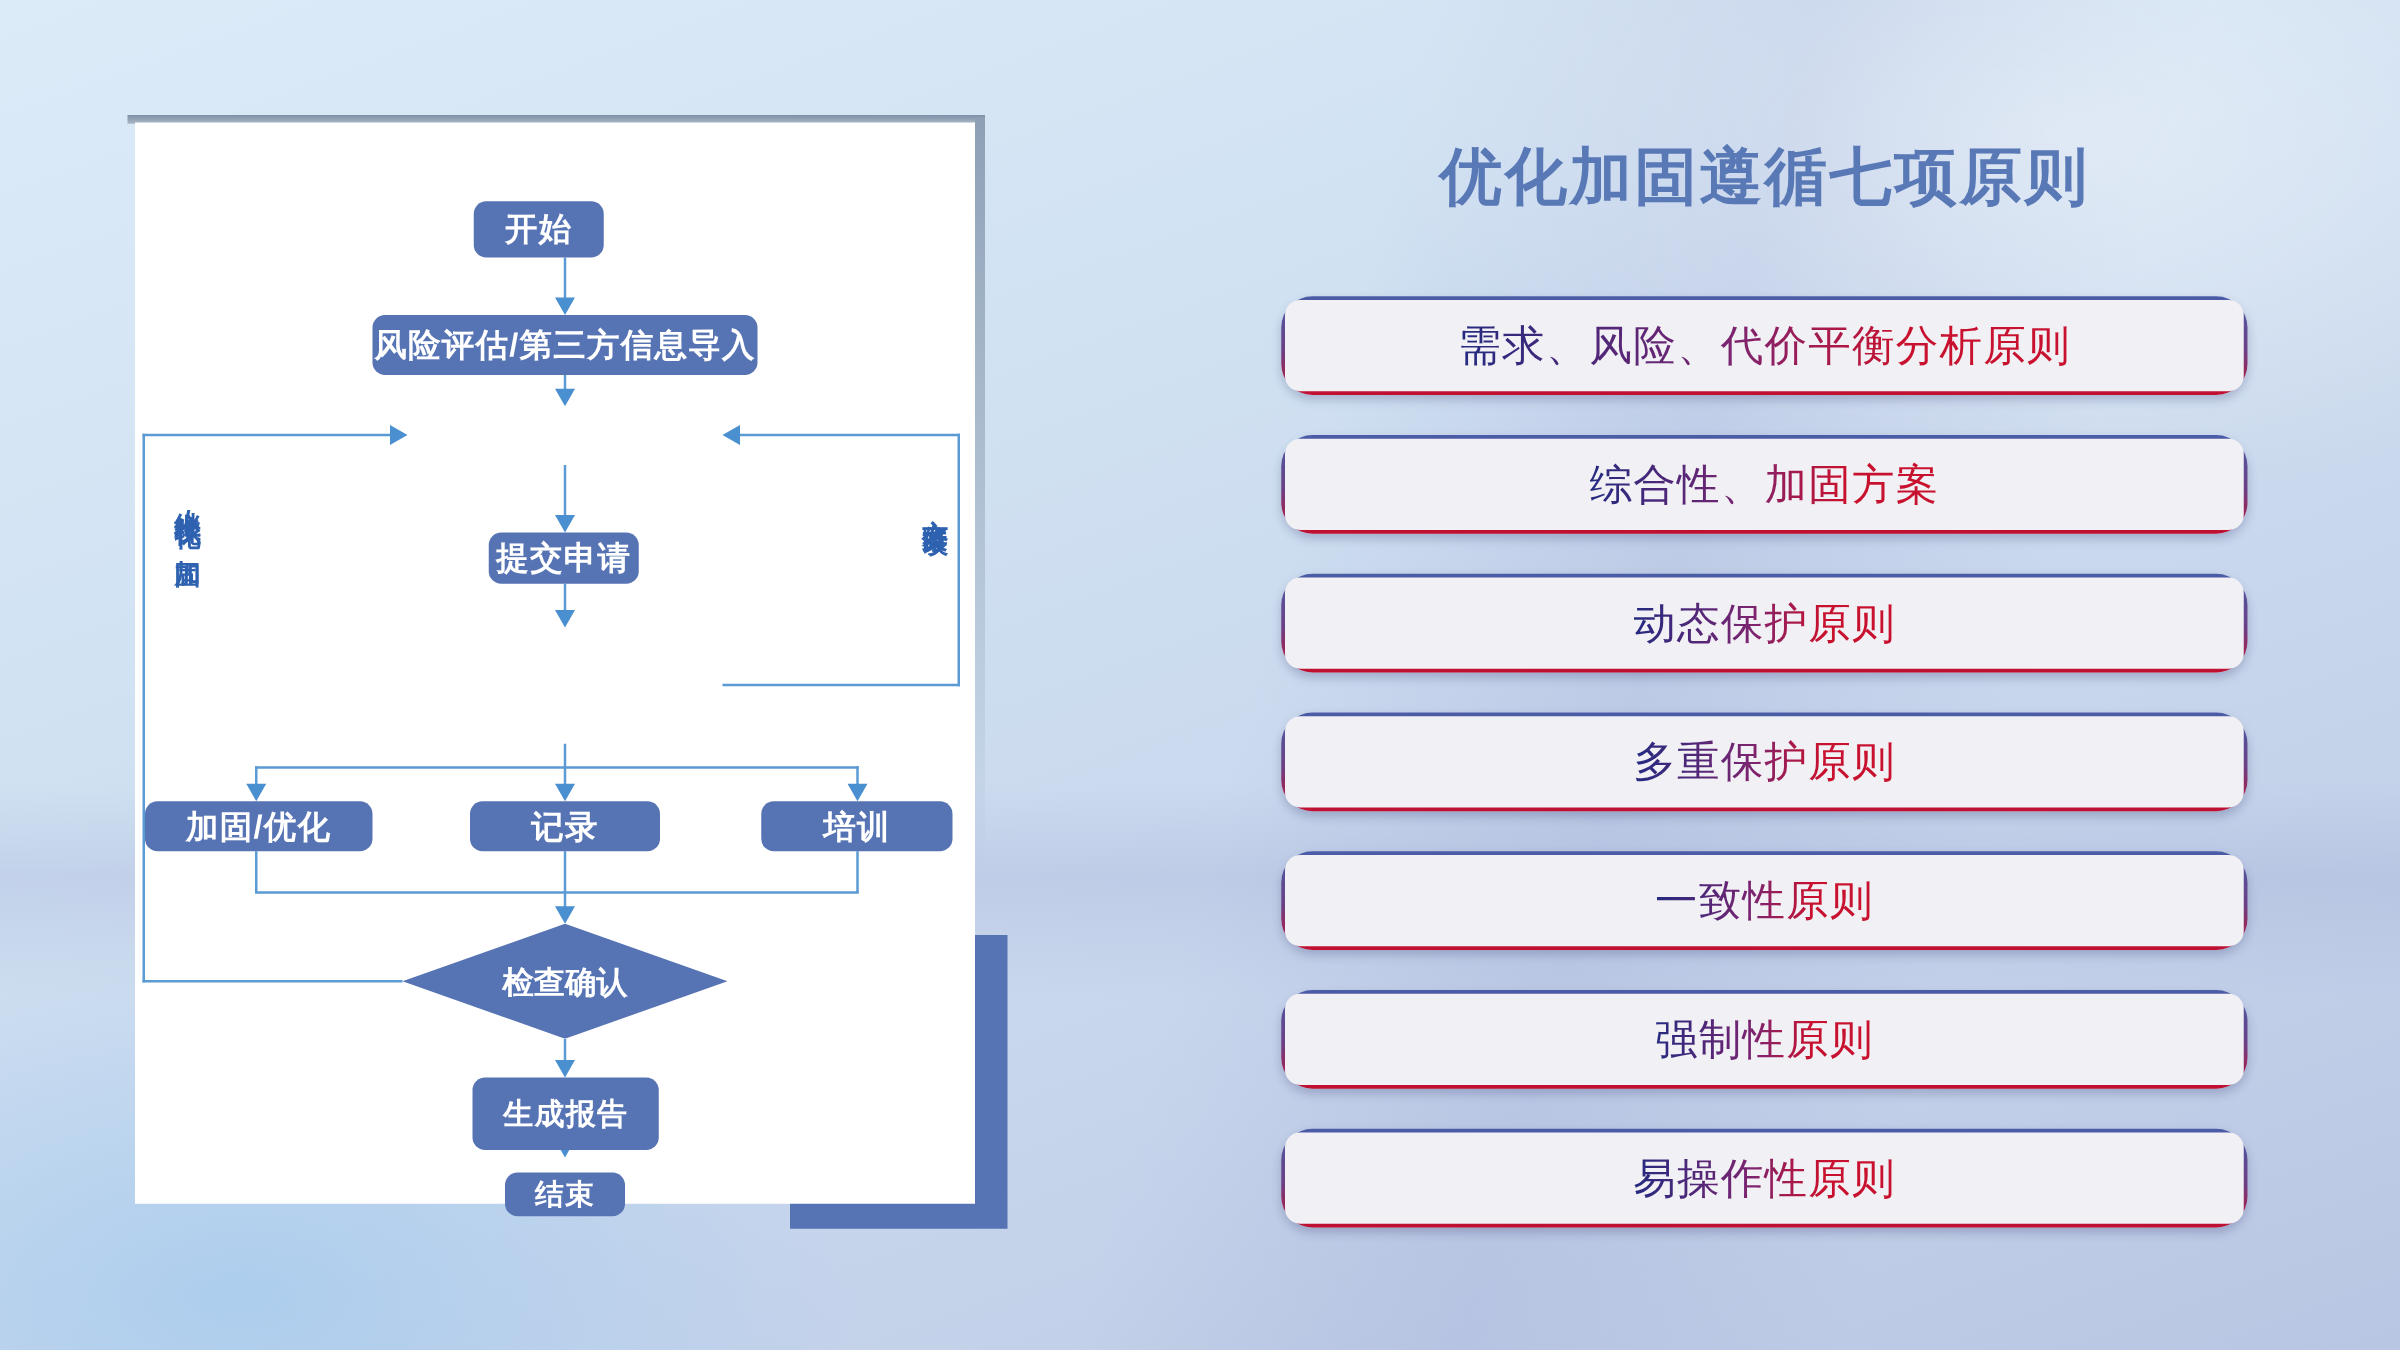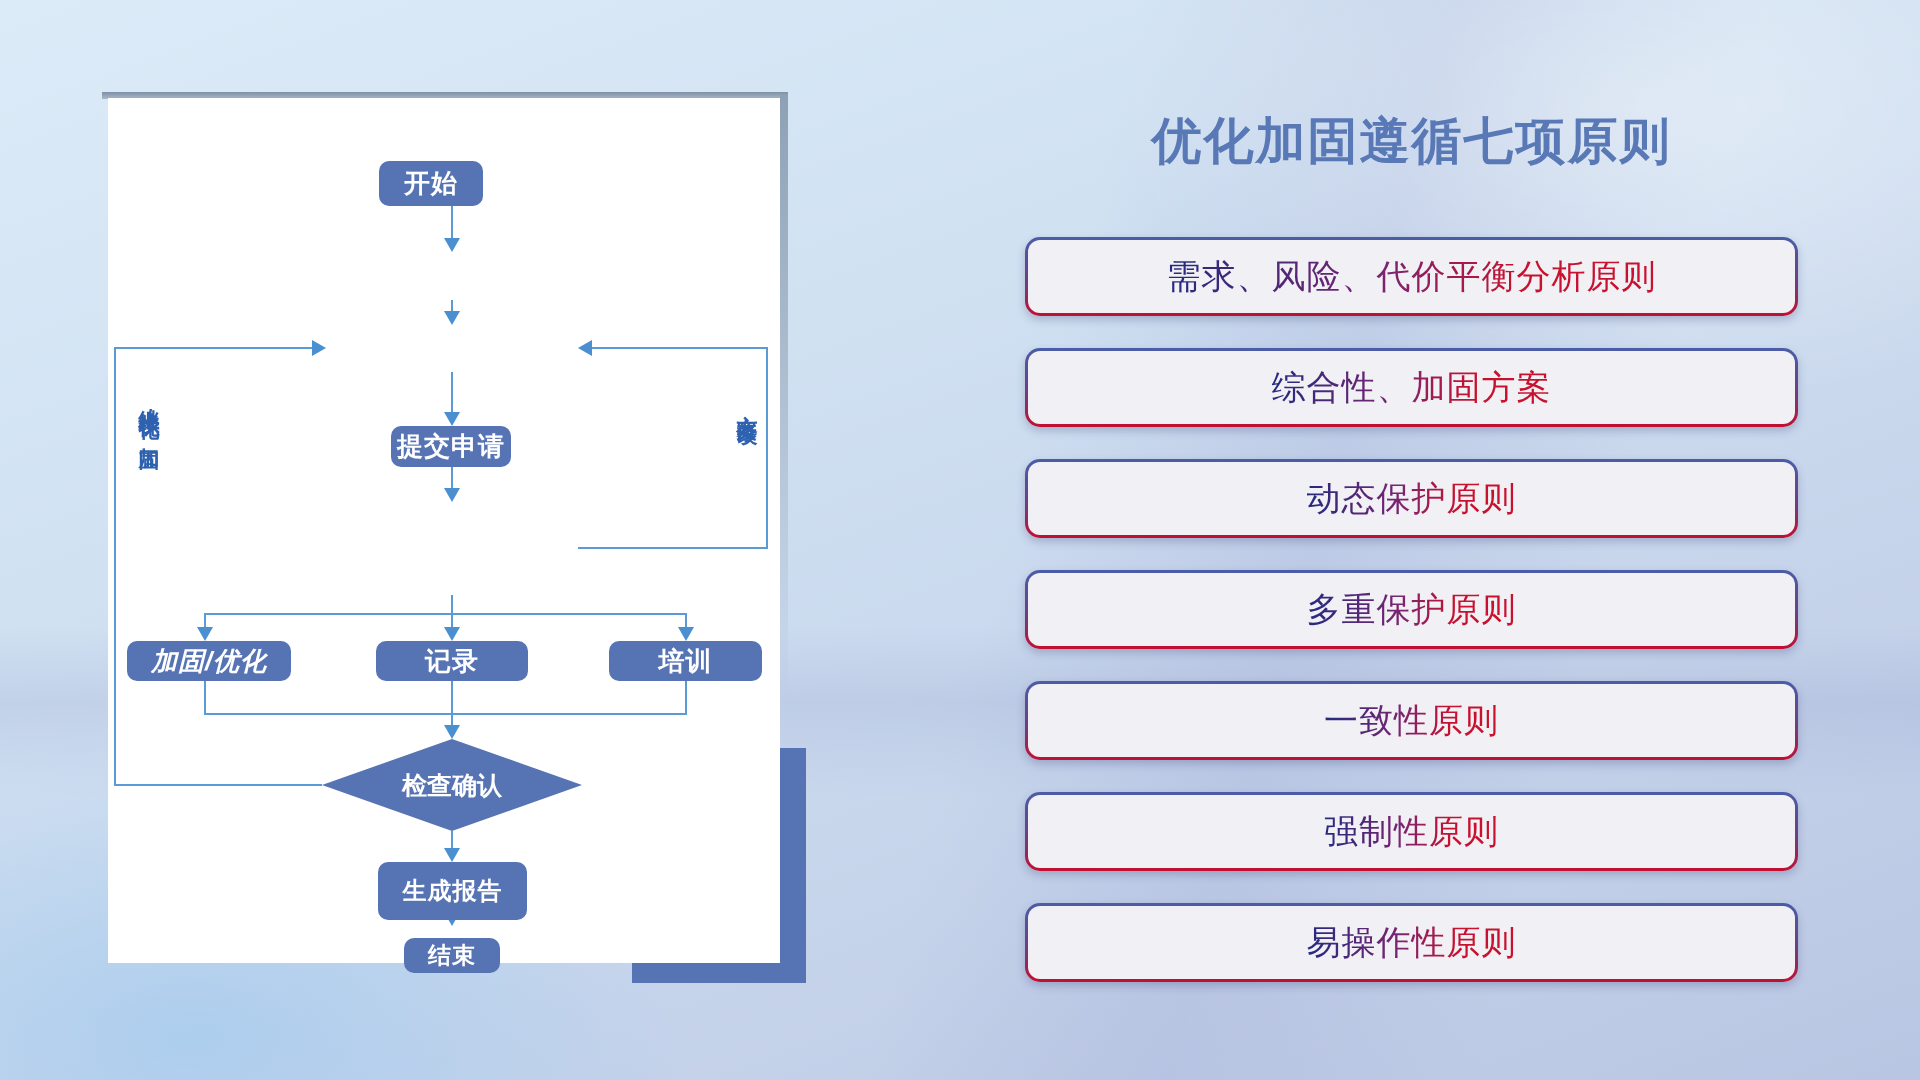--- a/index.html
+++ b/index.html
@@ -35,21 +35,21 @@
   .arr{position:absolute;width:0;height:0;}
   .arr-down{border-left:8px solid transparent;border-right:8px solid transparent;border-top:14px solid #4a8fd0;}
   .arr-right{border-top:8px solid transparent;border-bottom:8px solid transparent;border-left:14px solid #4a8fd0;}
   .arr-left{border-top:8px solid transparent;border-bottom:8px solid transparent;border-right:14px solid #4a8fd0;}
   .vtext{position:absolute;writing-mode:vertical-lr;text-orientation:upright;
     color:#2e62b0;font-weight:bold;font-size:21px;letter-spacing:3px;line-height:26px;}
 
   
   .slide-title{left:1025px;top:108px;width:773px;text-align:center;
     font-size:50px;font-weight:bold;color:#5878b6;letter-spacing:2px;}
-  .pbox{position:absolute;left:1025px;width:773px;height:79px;border-radius:15px;
+  .pbox{position:absolute;left:1025px;width:773px;height:79px;border-radius:25px;
     background:linear-gradient(180deg,#4a5da8 0%,#6c3f84 55%,#c40e2e 100%);
     padding:0;box-shadow:0 4px 8px rgba(60,70,120,0.28);}
   .pbox-inner{position:absolute;left:3px;top:3px;right:3px;bottom:3px;background:#f1f0f4;
     border-radius:12px;display:flex;align-items:center;justify-content:center;}
   .ptext{font-size:34px;font-weight:500;letter-spacing:1px;
     background:linear-gradient(90deg,#232a80 0%,#7c2470 45%,#c8112e 72%);
     -webkit-background-clip:text;background-clip:text;color:transparent;
     -webkit-text-fill-color:transparent;}
 </style>
 </head>
@@ -102,22 +102,23 @@
 
   <div class="line hl" style="left:578px;top:547px;width:190px;"></div>
   <div class="line vl" style="left:766px;top:347px;height:202px;"></div>
   <div class="line hl" style="left:592px;top:347px;width:176px;"></div>
   <div class="arr arr-left" style="left:578px;top:340px;"></div>
 
   <div class="vtext" style="left:136px;top:393px;">继续优化/加固</div>
   <div class="vtext" style="left:734px;top:398px;">方案修改</div>
 
   <div class="node" style="left:379px;top:161px;width:104px;height:45px;">开始</div>
+  <div class="node" style="left:298px;top:252px;width:308px;height:48px;">风险评估/第三方信息导入</div>
   <div class="node" style="left:391px;top:426px;width:120px;height:41px;">提交申请</div>
-  <div class="node" style="left:127px;top:641px;width:164px;height:40px;font-style:italic;">加固/优化</div>
+  <div class="node" style="left:116px;top:641px;width:182px;height:40px;">加固/优化</div>
   <div class="node" style="left:376px;top:641px;width:152px;height:40px;">记录</div>
   <div class="node" style="left:609px;top:641px;width:153px;height:40px;">培训</div>
   <div class="diamond" style="left:322px;top:739px;width:260px;height:92px;font-size:25px;">检查确认</div>
   <div class="node" style="left:378px;top:862px;width:149px;height:58px;font-size:24px;">生成报告</div>
   <div class="node" style="left:404px;top:926px;width:96px;height:35px;font-size:23px;margin-top:12px;">结束</div>
 </div>
 
 <div class="abs slide-title">优化加固遵循七项原则</div>
 
 <div class="pbox" style="top:237px;">

